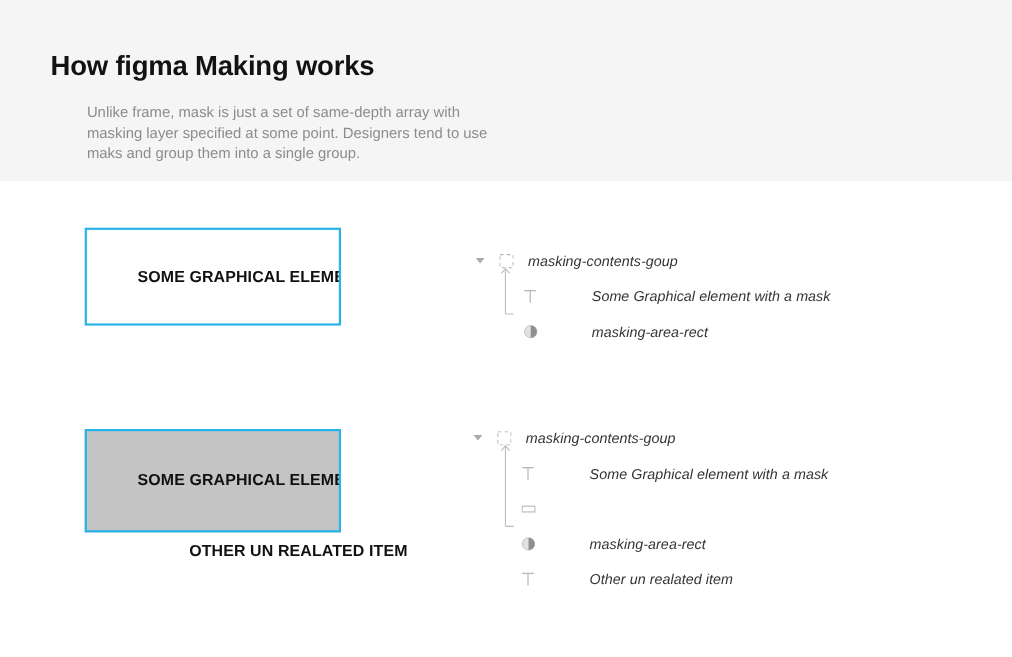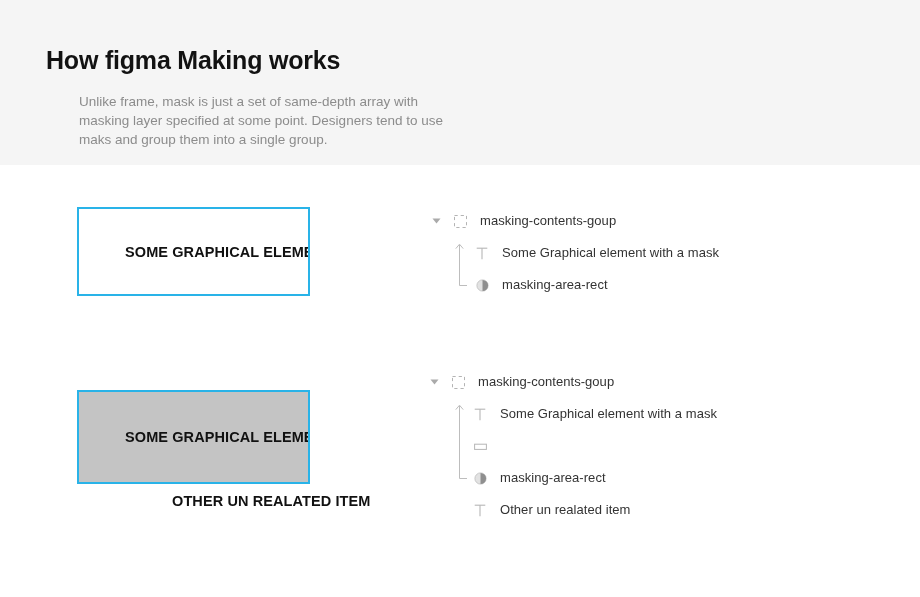--- a/index.html
+++ b/index.html
@@ -103,25 +103,26 @@
   .layer-tree {
     position: absolute;
   }
   #layer-tree-one { left: 428px; top: 48px; }
   #layer-tree-two { left: 426px; top: 209px; }
 
   .layer-row {
     position: relative;
     height: 32px;
     display: flex;
-    align-items: flex-start;
-    white-space: nowrap;
+    align-items: flex-end;
+    white-space: nowrap;
+    font-style: italic;
   }
   .layer-row.group-row { padding-left: 0; }
-  .layer-row.child-row { padding-left: 46px; }
+  .layer-row.child-row { padding-left: 46px; gap: 36px; }
 
   .disclosure {
     width: 16px;
     height: 16px;
     margin-right: 8px;
     display: inline-flex;
     align-items: center;
     justify-content: center;
     flex: none;
   }

